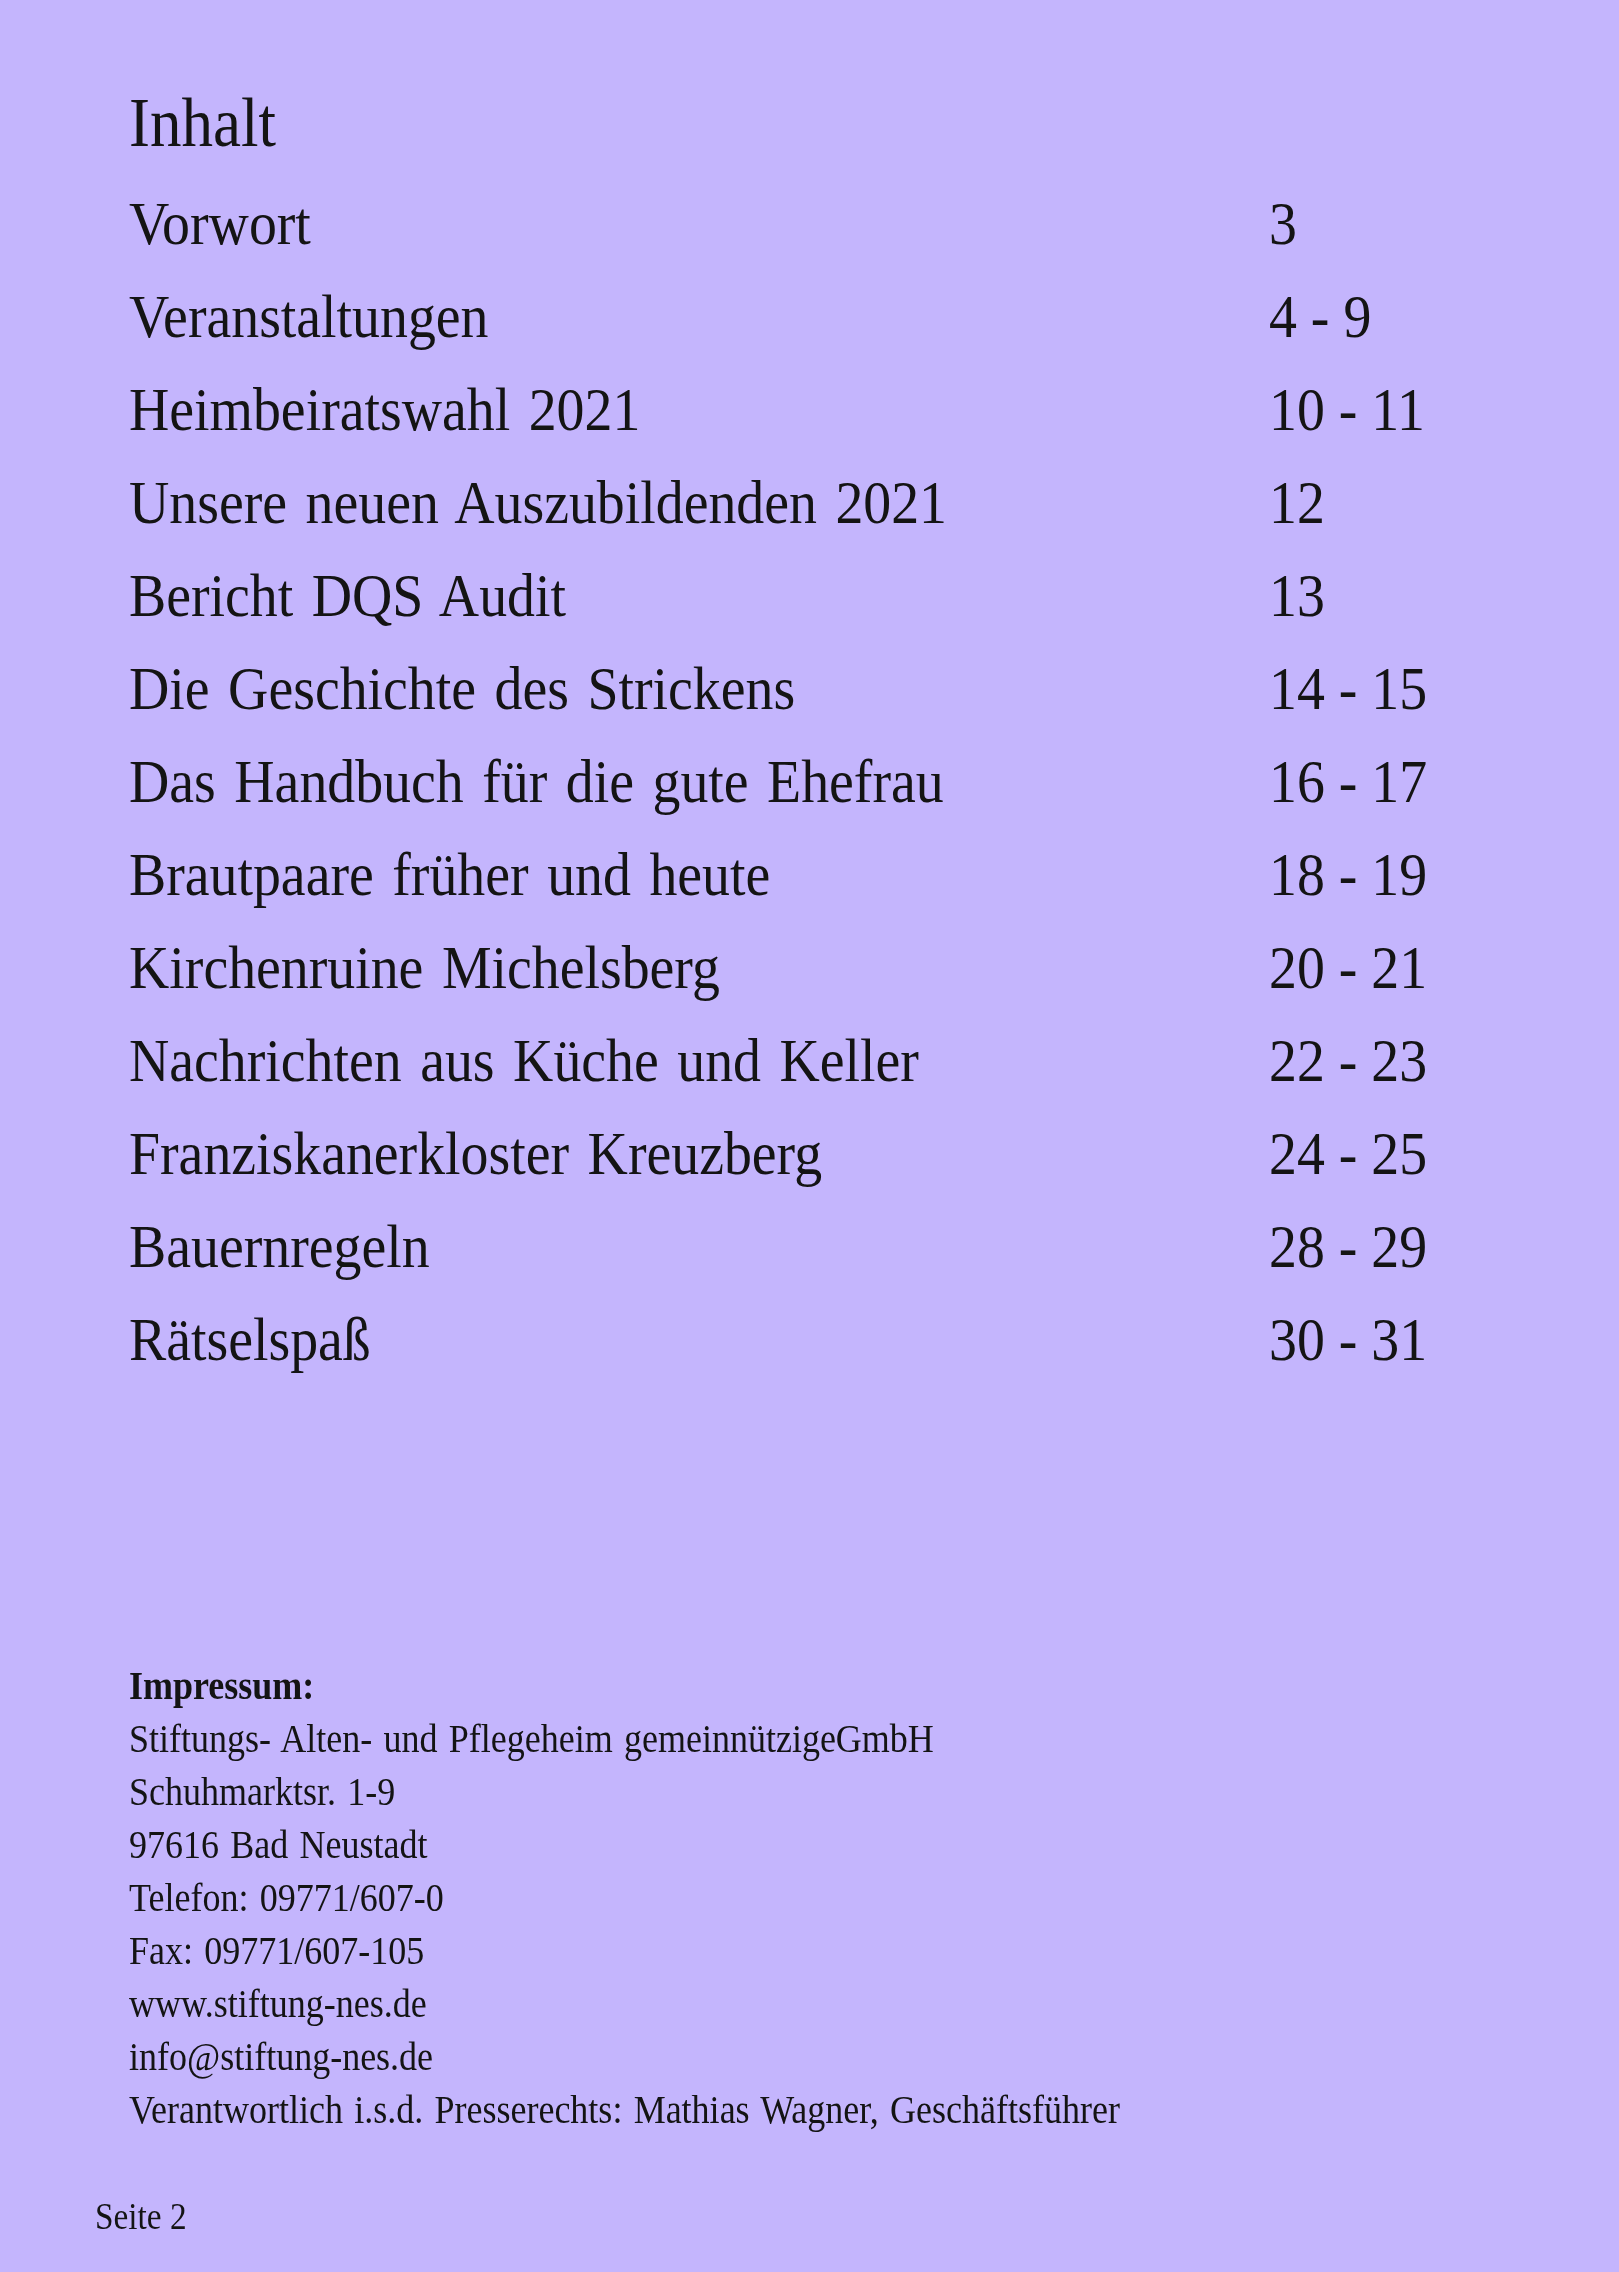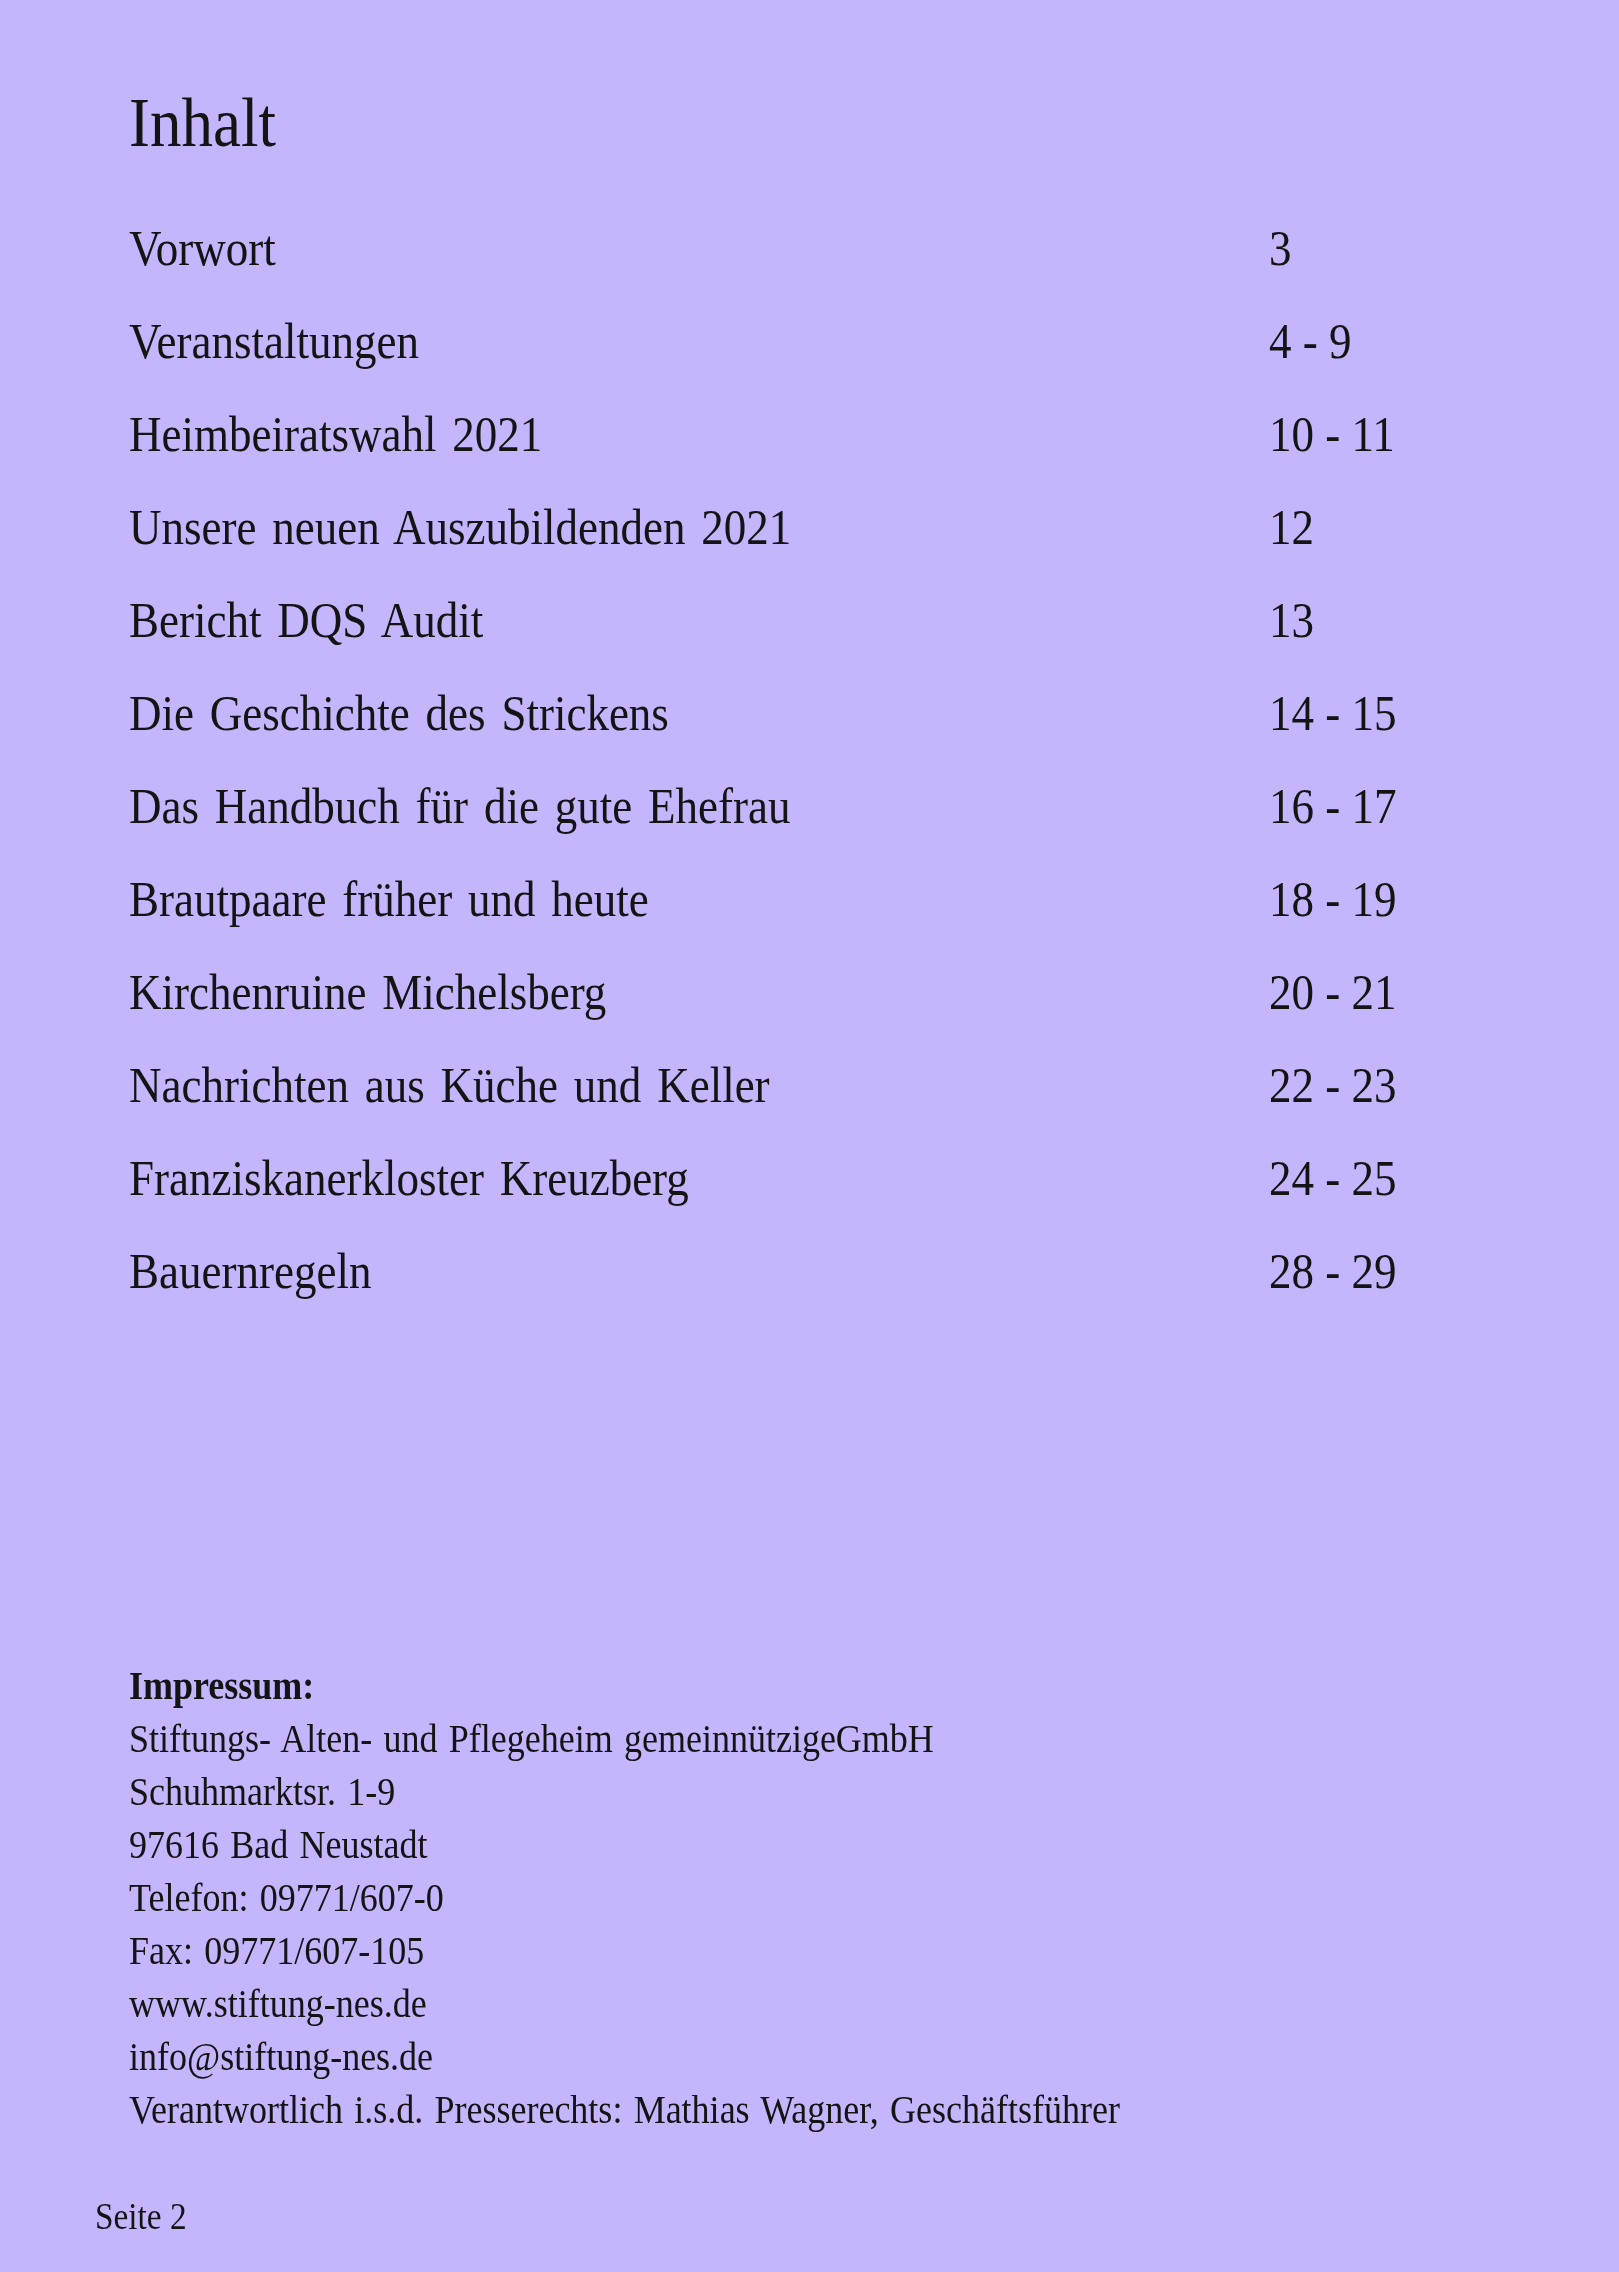--- a/index.html
+++ b/index.html
@@ -25,23 +25,23 @@
     font-size: 70px;
     font-weight: normal;
     line-height: 1;
     white-space: nowrap;
     transform: scaleX(0.9);
     transform-origin: 0 0;
   }
   .toc {
     position: absolute;
     left: 129px;
-    top: 202px;
+    top: 177px;
     width: 1362px;
-    font-size: 50px;
+    font-size: 62px;
   }
   .toc-row {
     position: relative;
     height: 93px;
     line-height: 93px;
     white-space: nowrap;
   }
   .toc-label {
     display: inline-block;
     transform: scaleX(0.9);
@@ -149,20 +149,24 @@
       <span class="toc-label">Franziskanerkloster Kreuzberg</span>
       <span class="toc-pages">24 - 25</span>
     </div>
 
 
     <div class="toc-row">
       <span class="toc-label">Bauernregeln</span>
       <span class="toc-pages">28 - 29</span>
     </div>
 
+    <div class="toc-row">
+      <span class="toc-label">Rätselspaß</span>
+      <span class="toc-pages">30 - 31</span>
+    </div>
   </div>
 
   <div class="impressum">
     <div class="imp-heading">Impressum:</div>
     <div id="impressum-lines">
     <div class="imp-line">Stiftungs- Alten- und Pflegeheim gemeinnützigeGmbH</div>
 
     <div class="imp-line">Schuhmarktsr. 1-9</div>
 
     <div class="imp-line">97616 Bad Neustadt</div>

